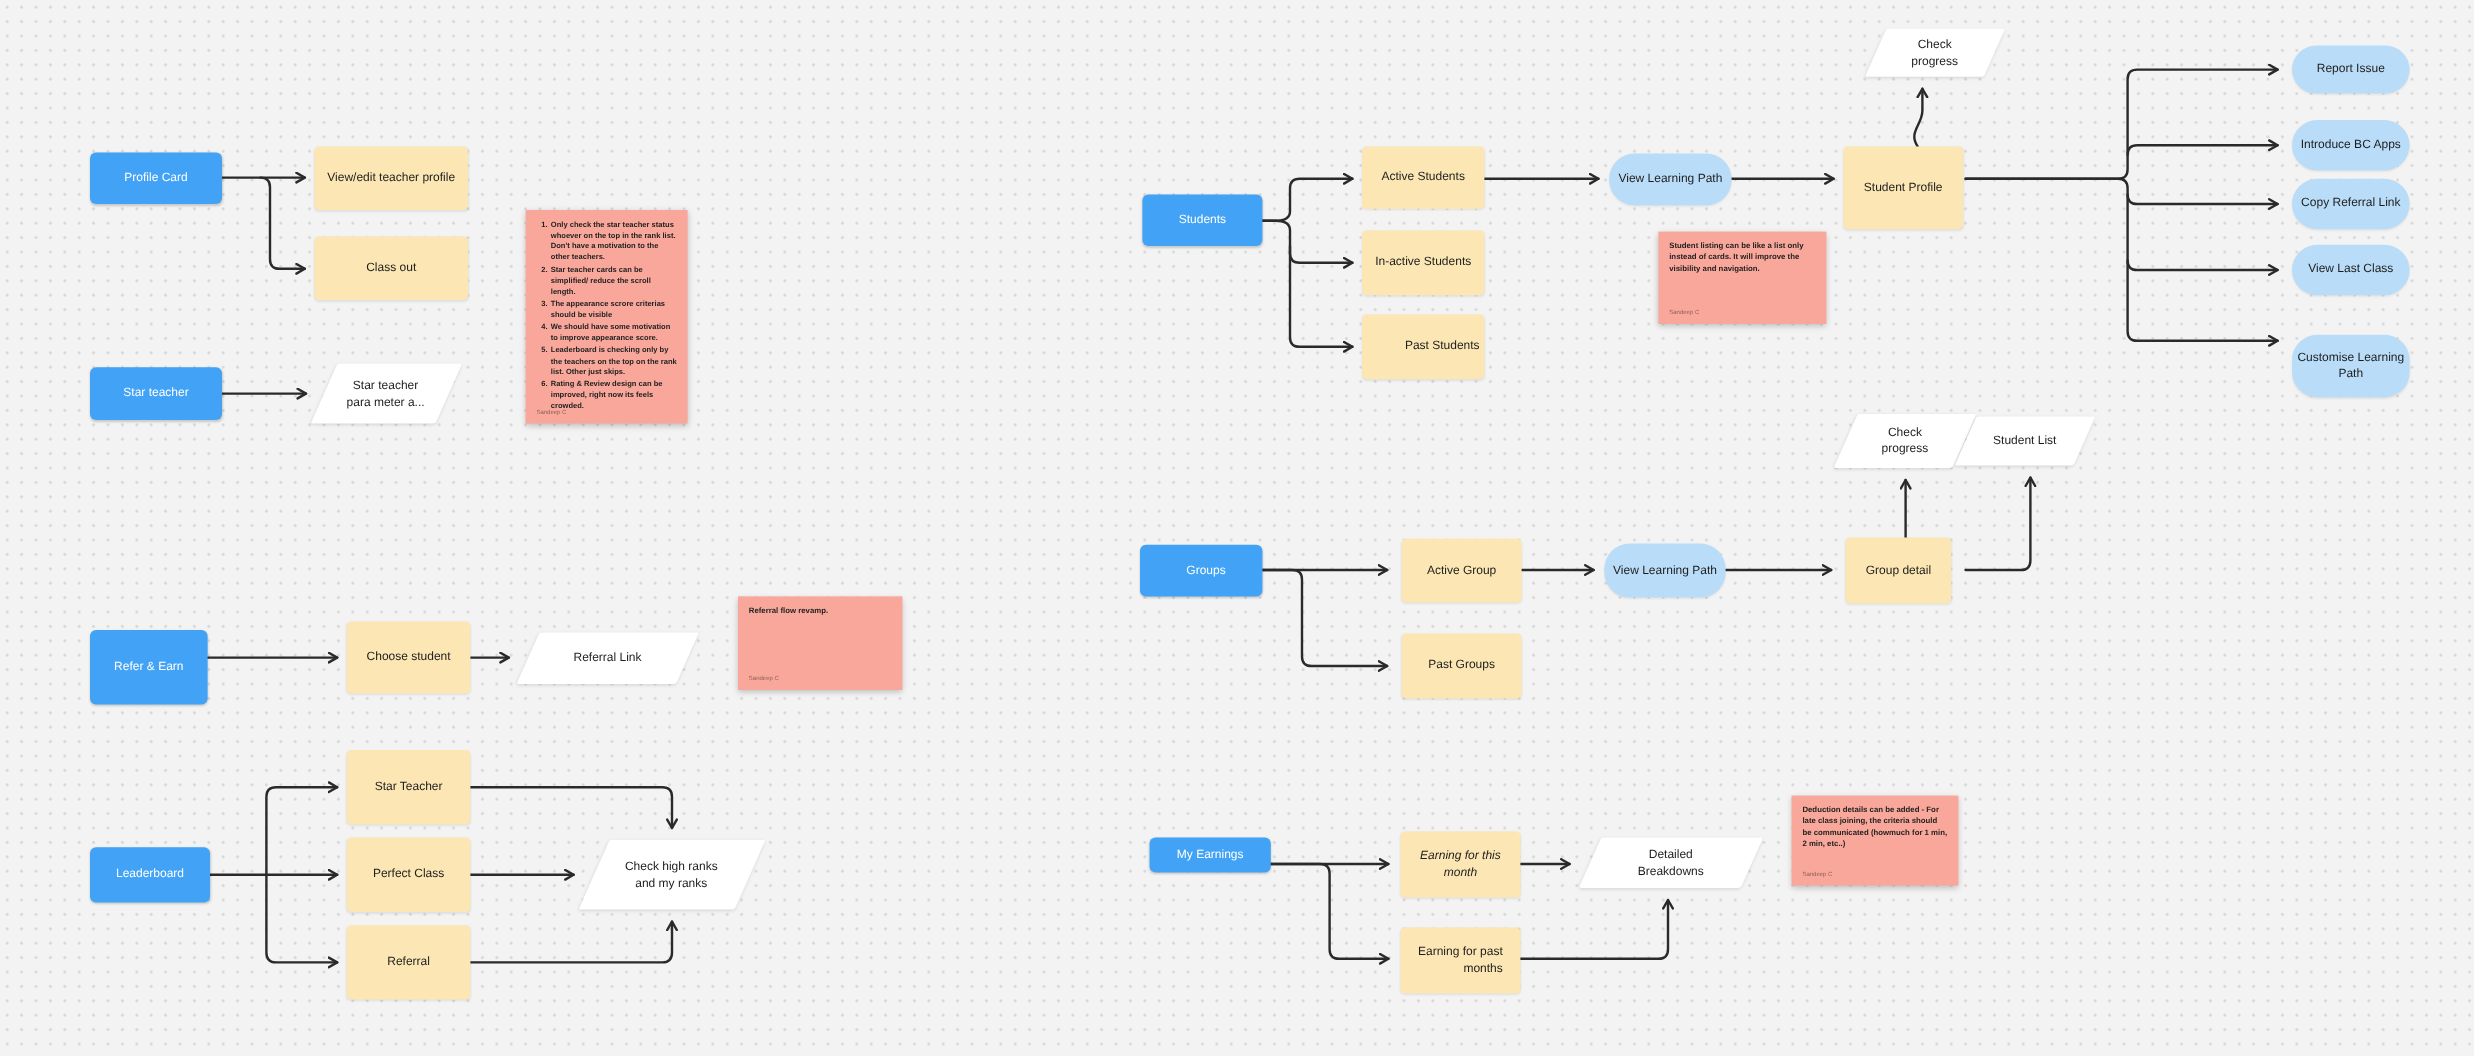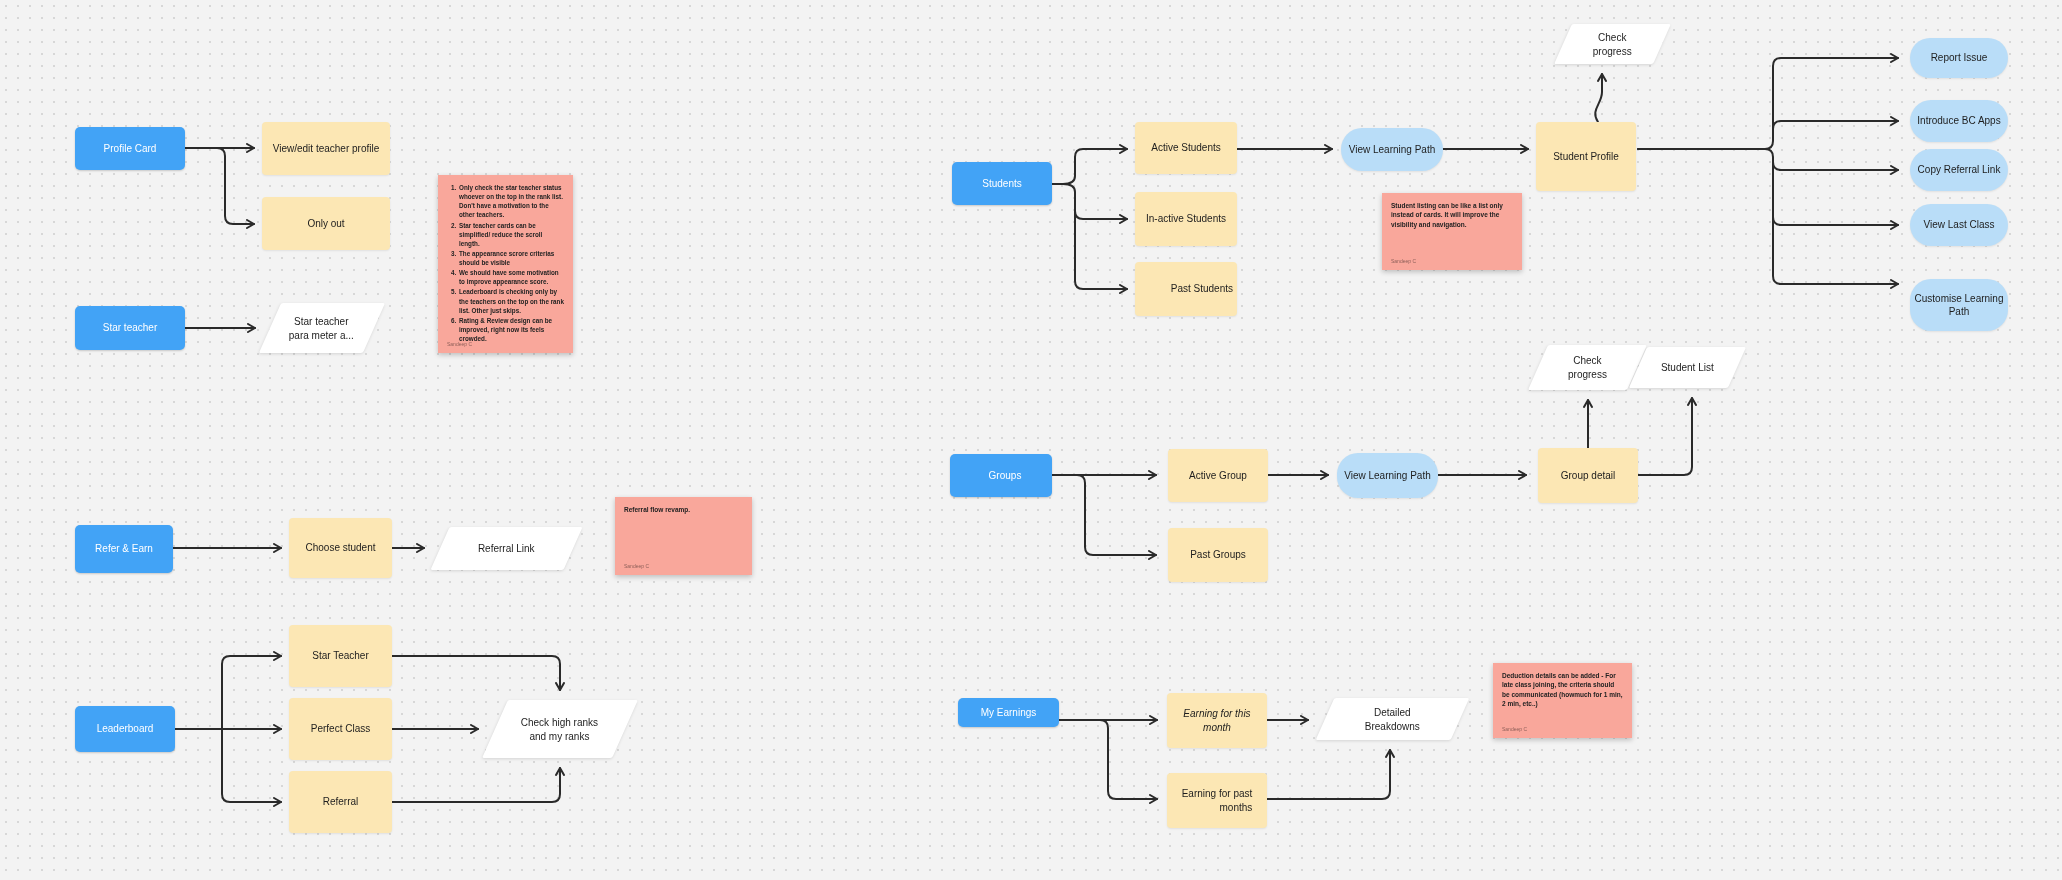--- a/index.html
+++ b/index.html
@@ -81,40 +81,40 @@
       <path d="M1052,720 H1100 Q1108,720 1108,728 V791 Q1108,799 1116,799 H1157" class="edge" marker-end="url(#arrowhead)"></path>
       <path d="M1267,720 H1308" class="edge" marker-end="url(#arrowhead)"></path>
       <path d="M1267,799 H1382 Q1390,799 1390,791 V750" class="edge" marker-end="url(#arrowhead)"></path>
     </svg>
 <div class="node blue" style="left: 75px; top: 127px; width: 110px; height: 43px;">
       <span class="lbl">Profile Card</span>
     </div>
     <div class="node blue" style="left: 75px; top: 306px; width: 110px; height: 44px;">
       <span class="lbl">Star teacher</span>
     </div>
-    <div class="node blue" style="left: 75px; top: 525px; width: 98px; height: 48px;">
+    <div class="node blue" style="left: 75px; top: 525px; width: 98px; height: 62px;">
       <span class="lbl">Refer &amp; Earn</span>
     </div>
     <div class="node blue" style="left: 75px; top: 706px; width: 100px; height: 46px;">
       <span class="lbl">Leaderboard</span>
     </div>
     <div class="node blue" style="left: 952px; top: 162px; width: 100px; height: 43px;">
       <span class="lbl">Students</span>
     </div>
     <div class="node blue" style="left: 950px; top: 454px; width: 102px; height: 43px; padding-left: 12px;">
       <span class="lbl">Groups</span>
     </div>
     <div class="node blue" style="left: 958px; top: 698px; width: 101px; height: 29px;">
       <span class="lbl">My Earnings</span>
     </div>
     <div class="node yellow" style="left: 262px; top: 122px; width: 128px; height: 53px;">
       <span class="lbl">View/edit teacher profile</span>
     </div>
     <div class="node yellow" style="left: 262px; top: 197px; width: 128px; height: 53px;">
-      <span class="lbl">Only out</span>
+      <span class="lbl">Class out</span>
     </div>
     <div class="node yellow" style="left: 289px; top: 518px; width: 103px; height: 60px;">
       <span class="lbl">Choose student</span>
     </div>
     <div class="node yellow" style="left: 289px; top: 625px; width: 103px; height: 62px;">
       <span class="lbl">Star Teacher</span>
     </div>
     <div class="node yellow" style="left: 289px; top: 698px; width: 103px; height: 62px;">
       <span class="lbl">Perfect Class</span>
     </div>
@@ -132,21 +132,21 @@
     </div>
     <div class="node yellow" style="left: 1520px; top: 122px; width: 100px; height: 69px; margin-left: 16px;">
       <span class="lbl">Student Profile</span>
     </div>
     <div class="node yellow" style="left: 1168px; top: 449px; width: 100px; height: 53px;">
       <span class="lbl">Active Group</span>
     </div>
     <div class="node yellow" style="left: 1168px; top: 528px; width: 100px; height: 54px;">
       <span class="lbl">Past Groups</span>
     </div>
-    <div class="node yellow" style="left: 1538px; top: 448px; width: 100px; height: 55px;">
+    <div class="node yellow" style="left: 1538px; top: 448px; width: 88px; height: 55px;">
       <span class="lbl">Group detail</span>
     </div>
     <div class="node yellow" style="left: 1167px; top: 693px; width: 100px; height: 55px; font-style: italic;">
       <span class="lbl">Earning for this
 month</span>
     </div>
     <div class="node yellow" style="left: 1167px; top: 773px; width: 100px; height: 55px; text-align: right;">
       <span class="lbl">Earning for past
 months</span>
     </div>

